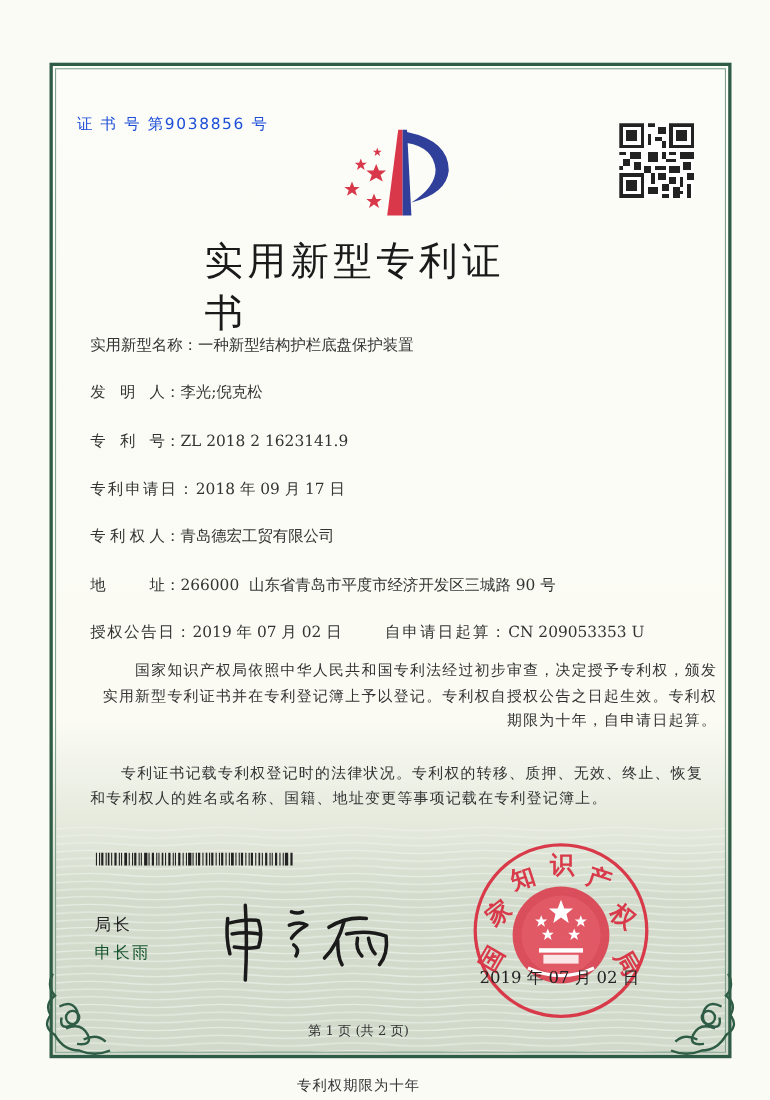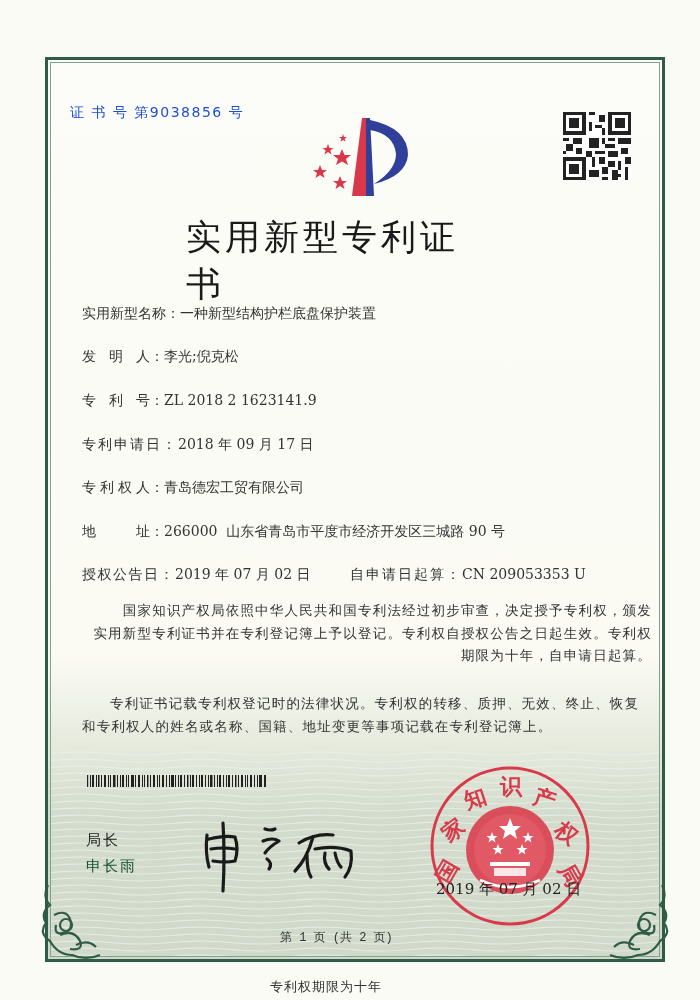--- a/index.html
+++ b/index.html
@@ -68,21 +68,21 @@
   .barcode { position:absolute; left:87px; top:775px; height:12px; width:180px; }
   .director-title { position:absolute; left:86px; top:831px; font-size:15px; font-family:"DejaVu Sans", sans-serif; color:#222; letter-spacing:2px;}
   .director-name { position:absolute; left:86px; top:857px; font-size:15px; font-family:"DejaVu Sans", sans-serif; color:#14532d; letter-spacing:2px;}
   .signature { position:absolute; left:195px; top:815px; width:170px; height:80px; }
 
   .seal { position:absolute; left:420px; top:762px; width:180px; height:165px; }
   .seal-date {
     position:absolute; left:436px; top:880px; font-size:15px; color:#222;
   }
   .page-indicator {
-    position:absolute; left:280px; top:929px; font-size:12px; color:#333;font-family:Liberation Mono, monospace;
+    position:absolute; left:280px; top:929px; font-size:12px; color:#333;
   }
   .back-note {
     position:absolute; left:270px; top:978px; font-size:13px; color:#333; letter-spacing:1px;
   }
 </style>
 </head>
 <body>
 
 <div class="page-bg"></div>
 

